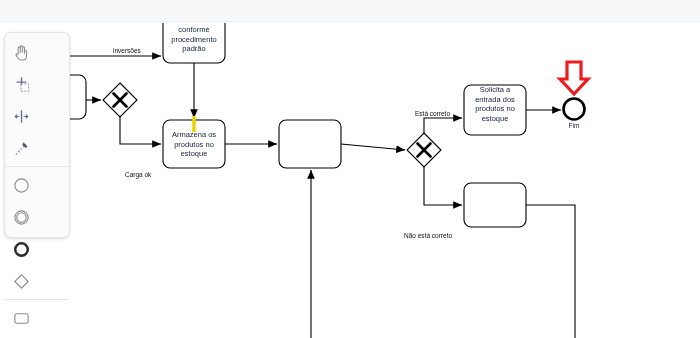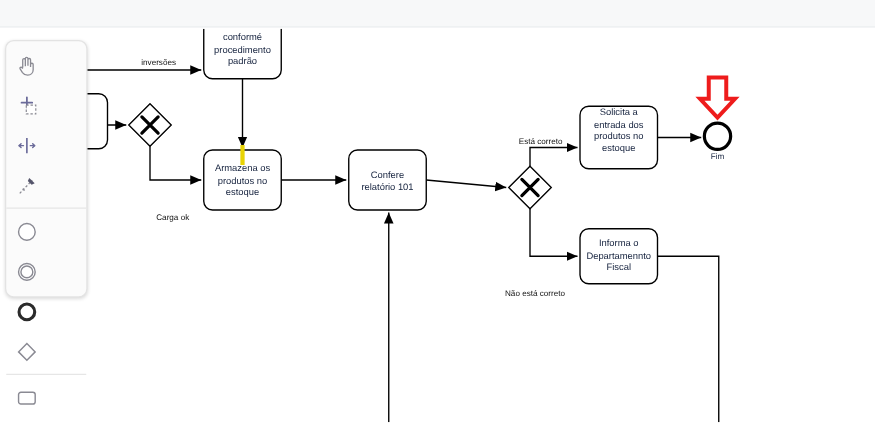--- a/index.html
+++ b/index.html
@@ -151,31 +151,26 @@
 
     <div class="node-label" style="left:34px;top:57px;width:52px;">lota
 x
 is
 os</div>
 
     <div class="node-label" style="left:163px;top:107px;width:62px;">Armazena os
 produtos no
 estoque</div>
 
-    <div class="node-label" style="left:279px;top:112px;width:62px;">Confere
-relatório 101</div>
 
     <div class="node-label" style="left:464px;top:62px;width:62px;">Solicita a
 entrada dos
 produtos no
 estoque</div>
 
-    <div class="node-label" style="left:464px;top:167px;width:62px;">Informa o
-Departamennto
-Fiscal</div>
 
     <div class="event-label" style="left:559px;top:99px;width:30px;">Fim</div>
 
     <div class="edge-label" style="left:113px;top:24px;">inversões</div>
     <div class="edge-label" style="left:125px;top:148px;">Carga ok</div>
     <div class="edge-label" style="left:415px;top:87px;">Está correto</div>
     <div class="edge-label" style="left:404px;top:209px;">Não está correto</div>
   </div>
 
   <div class="palette">

